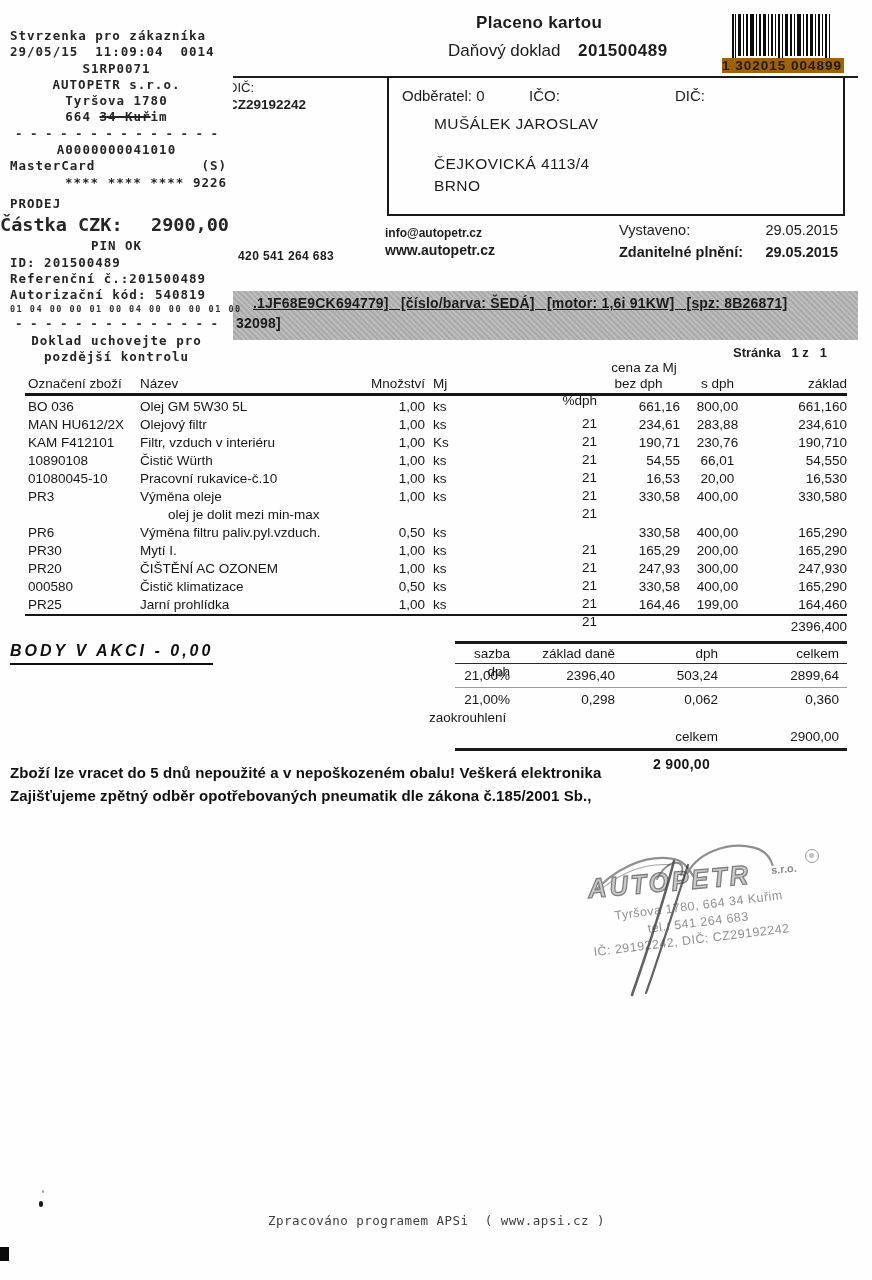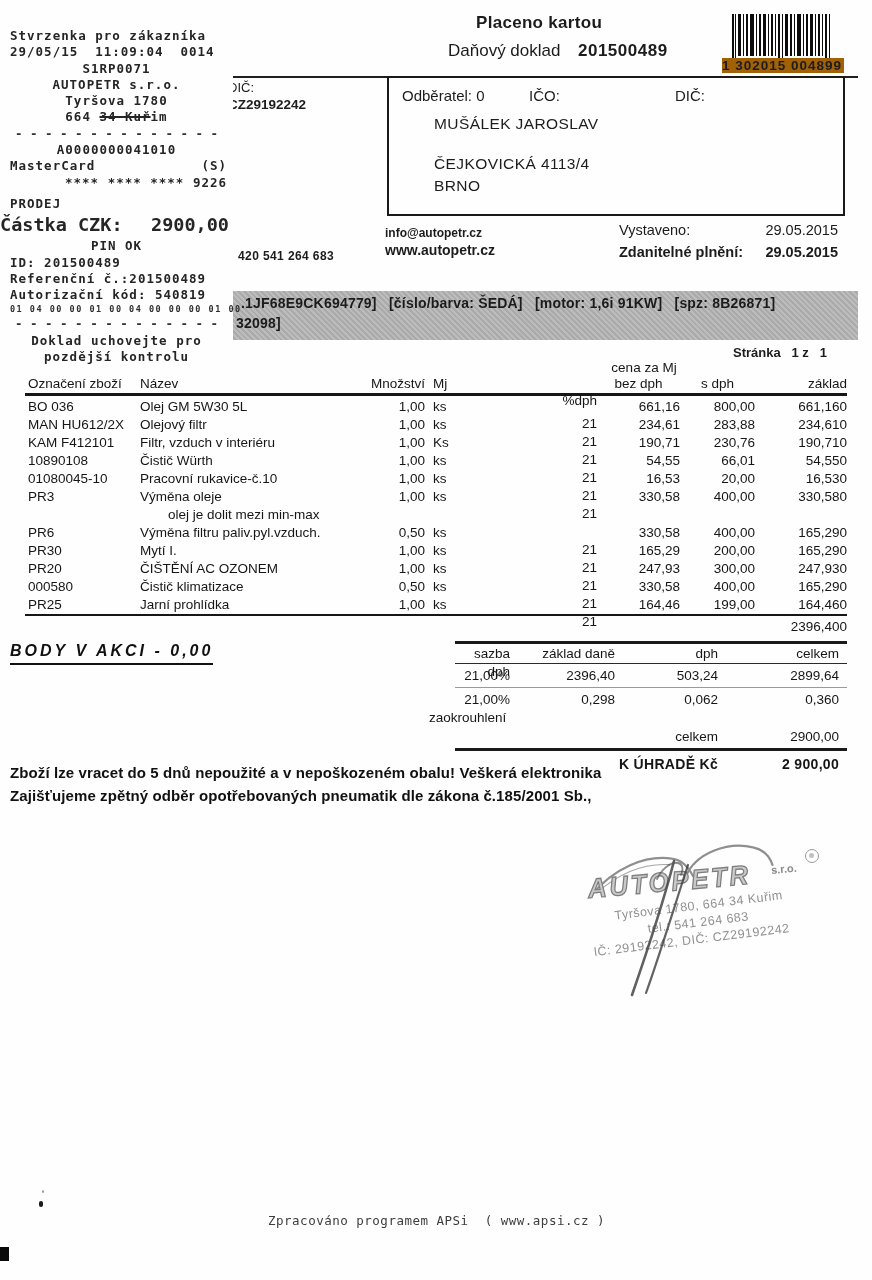--- a/index.html
+++ b/index.html
@@ -55,32 +55,32 @@
   .taxable-label{left:619px; top:244px; font-size:14.5px; font-weight:700;}
   .taxable{left:735px; top:244px; width:103px; text-align:right; font-size:14.5px; font-weight:700;}
 
   
   .vehicle{
     left:232px; top:291px; width:626px; height:49px;
     background:#b3b3b3;
     background-image:repeating-linear-gradient(45deg, rgba(255,255,255,0.12) 0 2px, rgba(0,0,0,0.05) 2px 4px);
     font-size:14px; font-weight:600; color:#1b1b1b; letter-spacing:0.2px;
   }
-  .vehicle .v1{position:absolute; left:9px; top:4px; white-space:pre;}
+  .vehicle .v1{position:absolute; left:21px; top:4px; white-space:pre;text-decoration:underline;}
   .vehicle .v2{position:absolute; left:4px; top:24px; white-space:pre;}
   .page-ind{left:733px; top:345px; font-size:13px; font-weight:700; white-space:pre;}
 
   
   .items{left:25px; top:360px; width:822px; font-size:13.5px; color:#161616;}
   .cena-group{position:absolute; left:565px; top:0; width:108px; text-align:center;}
   .irow{display:grid; grid-template-columns:112px 228px 60px 35px 137px 83px 75px 92px; height:18px; line-height:18px;}
   .ihead{position:absolute; left:0; top:15px; width:100%;}
   .c-code{padding-left:3px;} .c-name{padding-left:3px;}
   .c-qty{text-align:right;} .c-unit{padding-left:8px;}
-  .c-vat{text-align:right;margin-top:17px;} .c-ex{text-align:right;} .c-inc{text-align:right;} .c-base{text-align:right;}
+  .c-vat{text-align:right;margin-top:17px;} .c-ex{text-align:right;} .c-inc{text-align:center;} .c-base{text-align:right;}
   .h-ex,.h-inc{text-align:center;}
   .hdr-rule{position:absolute; left:0; top:33px; width:100%; height:2.5px; background:#161616;}
   .rows{position:absolute; left:0; top:38px; width:100%;}
   .inote{height:18px; line-height:18px; padding-left:143px;}
   .bot-rule{position:absolute; left:0; top:254px; width:100%; height:2px; background:#161616;}
   .items-total{position:absolute; left:0; top:259px; width:100%; text-align:right;}
 
   
   .promo{
     left:10px; top:642px; font-size:16px; font-weight:900; font-style:italic;
@@ -380,21 +380,20 @@
       <span>0,062</span>
       <span>0,360</span>
     </div>
     <div class="v-round">zaokrouhlení</div>
     <div class="vrow2" style="margin-top:1px;">
       <span>celkem</span>
       <span>2900,00</span>
     </div>
     <div class="vrule" style="margin-top:2px;"></div>
     <div class="vrow2 due" style="margin-top:3px;">
-      <span>K ÚHRADĚ Kč</span>
       <span>2 900,00</span>
     </div>
   </div>
 
   <div class="abs notes">
     <div>Zboží lze vracet do 5 dnů nepoužité a v nepoškozeném obalu! Veškerá elektronika</div>
     <div>Zajišťujeme zpětný odběr opotřebovaných pneumatik dle zákona č.185/2001 Sb.,</div>
   </div>
 
   <div class="abs stamp">

